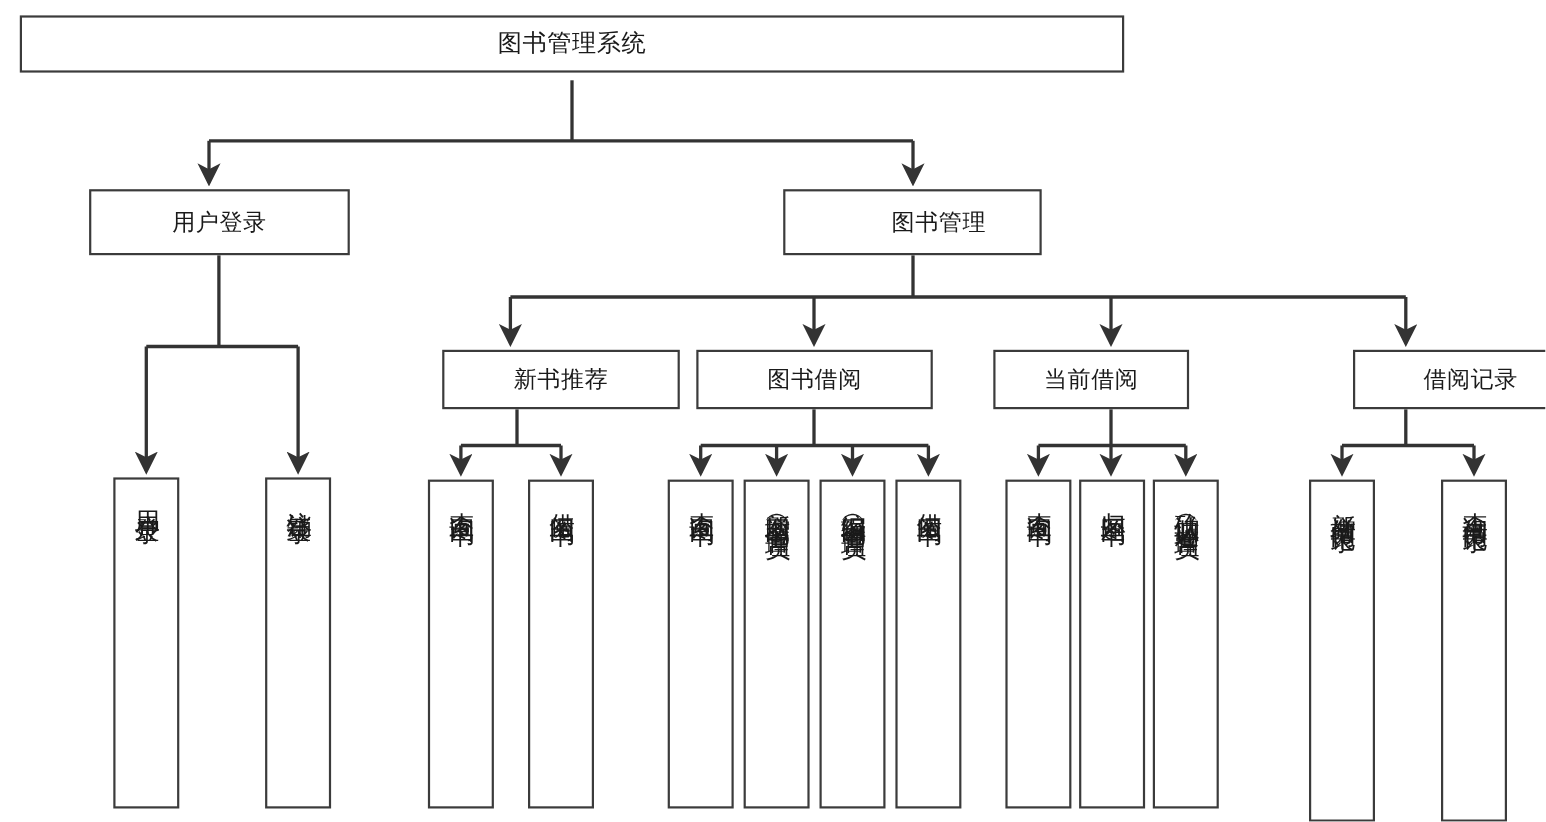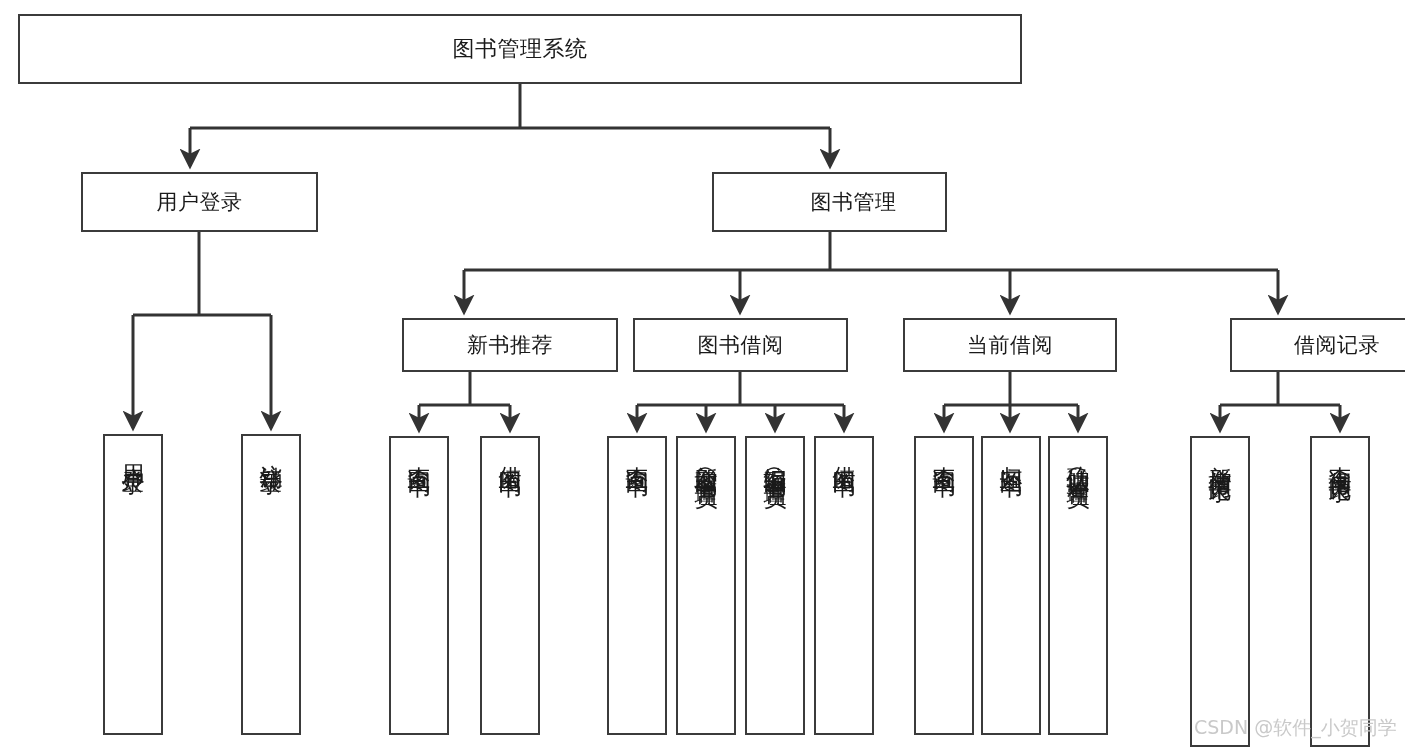--- a/index.html
+++ b/index.html
@@ -120,38 +120,38 @@
       <path d="M 1010 405 L 1010 430" marker-end="url(#arrow)"></path>
       <path d="M 1078 405 L 1078 430" marker-end="url(#arrow)"></path>
 
       <path d="M 1278 372 L 1278 405"></path>
       <path d="M 1220 405 L 1340 405"></path>
       <path d="M 1220 405 L 1220 430" marker-end="url(#arrow)"></path>
       <path d="M 1340 405 L 1340 430" marker-end="url(#arrow)"></path>
     </g>
   </svg>
 
-  <div class="node h root" style="left:18px; top:14px; width:1004px; height:70px;">
+  <div class="node h root" style="left:18px; top:14px; width:1004px; height:52px;">
     <span class="label">图书管理系统</span>
   </div>
 
   <div class="node h" style="left:81px; top:172px; width:237px; height:60px;">
     <span class="label">用户登录</span>
   </div>
   <div class="node h" style="left:712px; top:172px; width:235px; height:60px;padding-left:48px;">
     <span class="label">图书管理</span>
   </div>
 
   <div class="node h" style="left:362px; top:318px; width:216px; height:54px;margin-left:40px;">
     <span class="label">新书推荐</span>
   </div>
   <div class="node h" style="left:633px; top:318px; width:215px; height:54px;">
     <span class="label">图书借阅</span>
   </div>
-  <div class="node h" style="left:903px; top:318px; width:214px; height:54px;">
+  <div class="node h" style="left:903px; top:318px; width:178px; height:54px;">
     <span class="label">当前借阅</span>
   </div>
   <div class="node h" style="left:1230px; top:318px; width:214px; height:54px;">
     <span class="label">借阅记录</span>
   </div>
 
   <div class="node v" style="left:103px; top:434px; width:60px; height:301px;">
     <span class="label">用户登录</span>
   </div>
   <div class="node v" style="left:241px; top:434px; width:60px; height:301px;">
@@ -188,15 +188,14 @@
     <span class="label">确认归还（管理员）</span>
   </div>
 
   <div class="node v" style="left:1190px; top:436px; width:60px; height:311px;">
     <span class="label">新增借阅记录</span>
   </div>
   <div class="node v" style="left:1310px; top:436px; width:60px; height:311px;">
     <span class="label">查询借阅记录</span>
   </div>
 
-  <div class="watermark" style="left:1194px; top:715px;">CSDN @软件_小贺同学</div>
 
 </div>
 
 </body></html>

